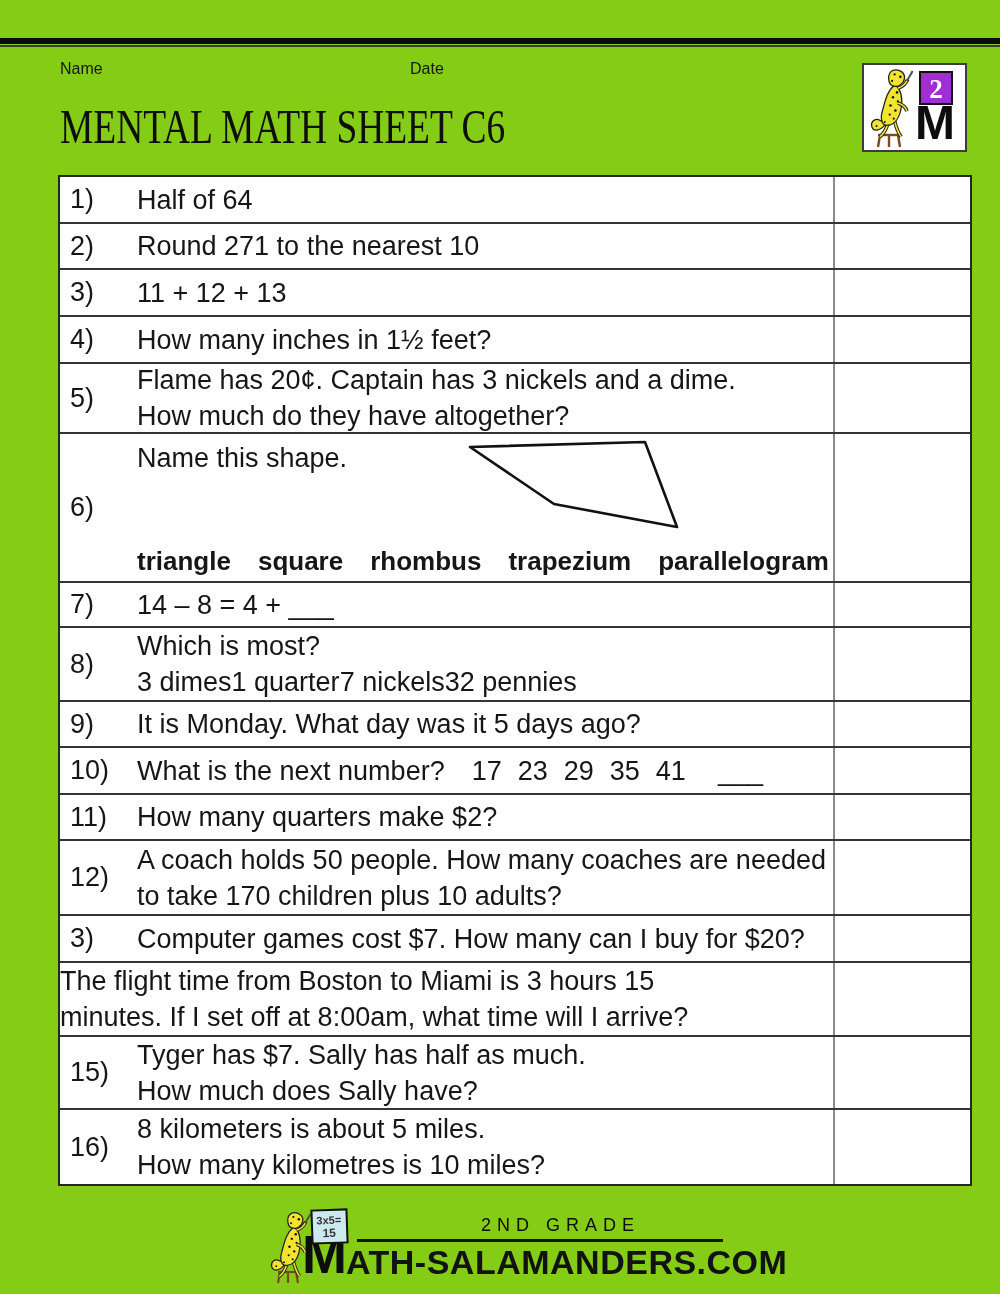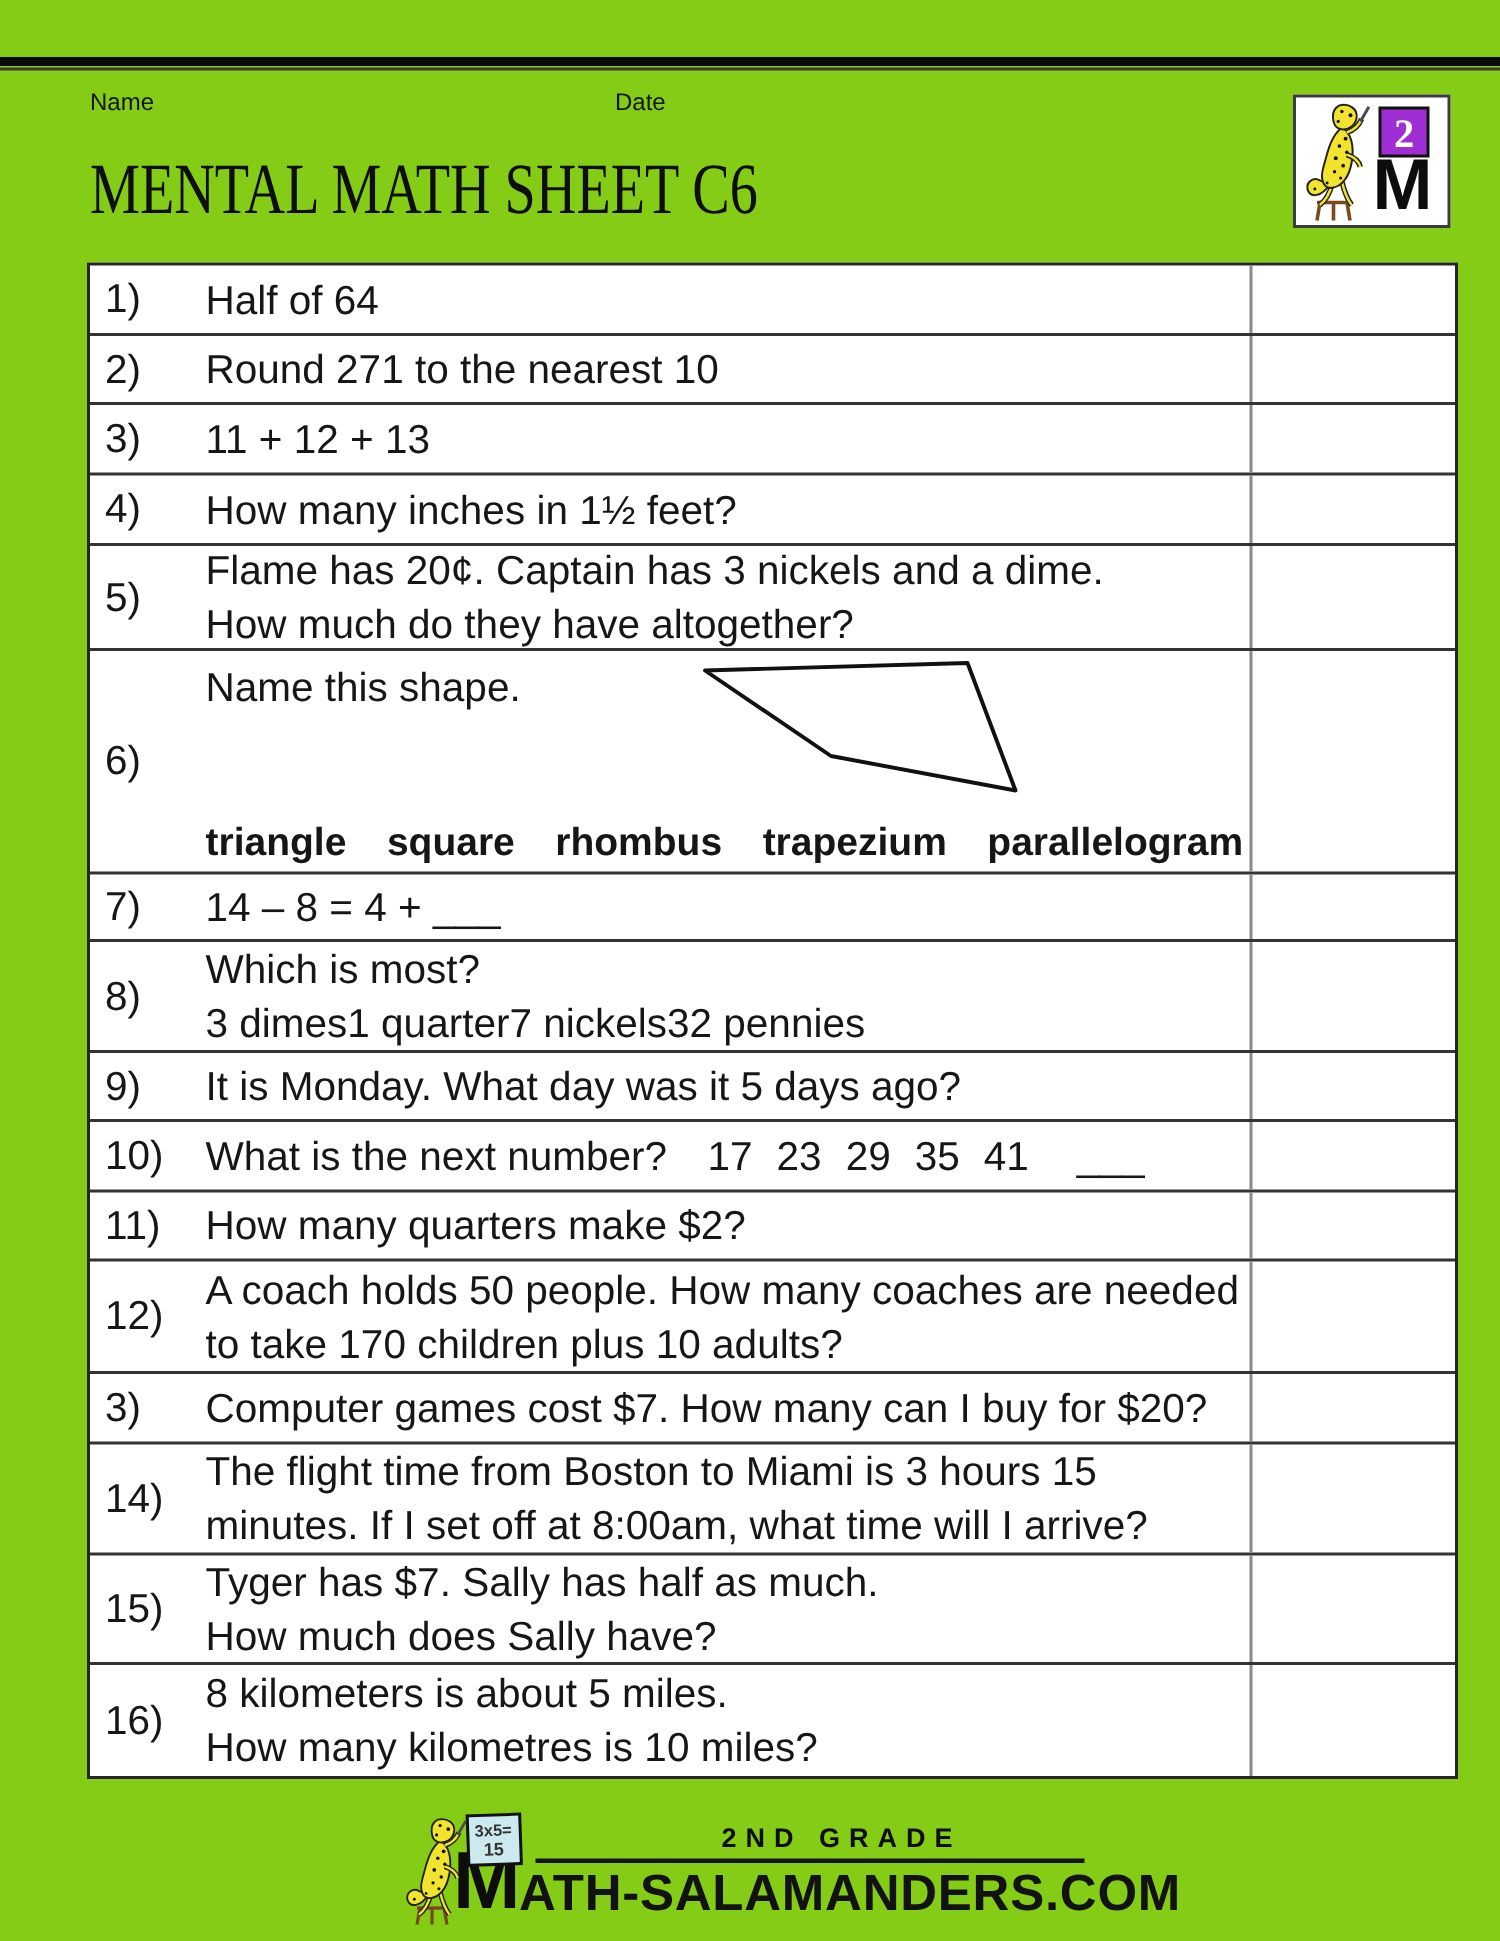--- a/index.html
+++ b/index.html
@@ -71,21 +71,21 @@
   .footer-m {
     position:absolute; left:302px; top:1227px; font-size:54px; line-height:1;
     font-weight:bold; color:#0d0d0d; letter-spacing:0;
   }
   .footer-site {
     position:absolute; left:346px; top:1245px; font-size:34px; line-height:1;
     font-weight:bold; color:#121212; letter-spacing:0.5px; white-space:nowrap;
   }
   .footer-grade {
     position:absolute; left:481px; top:1216px; font-size:18px; line-height:1;
-    font-weight:bold; letter-spacing:6px; color:#0d0d0d; white-space:nowrap;
+    font-weight:normal; letter-spacing:6px; color:#0d0d0d; white-space:nowrap;
   }
   .footer-line { position:absolute; left:357px; top:1239px; width:366px; height:3px; background:#141414; }
 </style>
 </head>
 <body>
 
 <div class="page">
 
   <svg width="0" height="0" style="position:absolute" aria-hidden="true">
     <defs>
@@ -269,21 +269,20 @@
 
     <div class="row r13">
       <div class="qnum">3)</div>
       <div class="qtext">
           <div>Computer games cost $7. How many can I buy for $20?</div>
         </div>
       <div class="ans"></div>
     </div>
 
     <div class="row r14">
-      <div class="qnum">14)</div>
       <div class="qtext">
         <div>The flight time from Boston to Miami is 3 hours 15</div>
         <div>minutes. If I set off at 8:00am, what time will I arrive?</div>
       </div>
       <div class="ans"></div>
     </div>
 
     <div class="row r15">
       <div class="qnum">15)</div>
       <div class="qtext">

